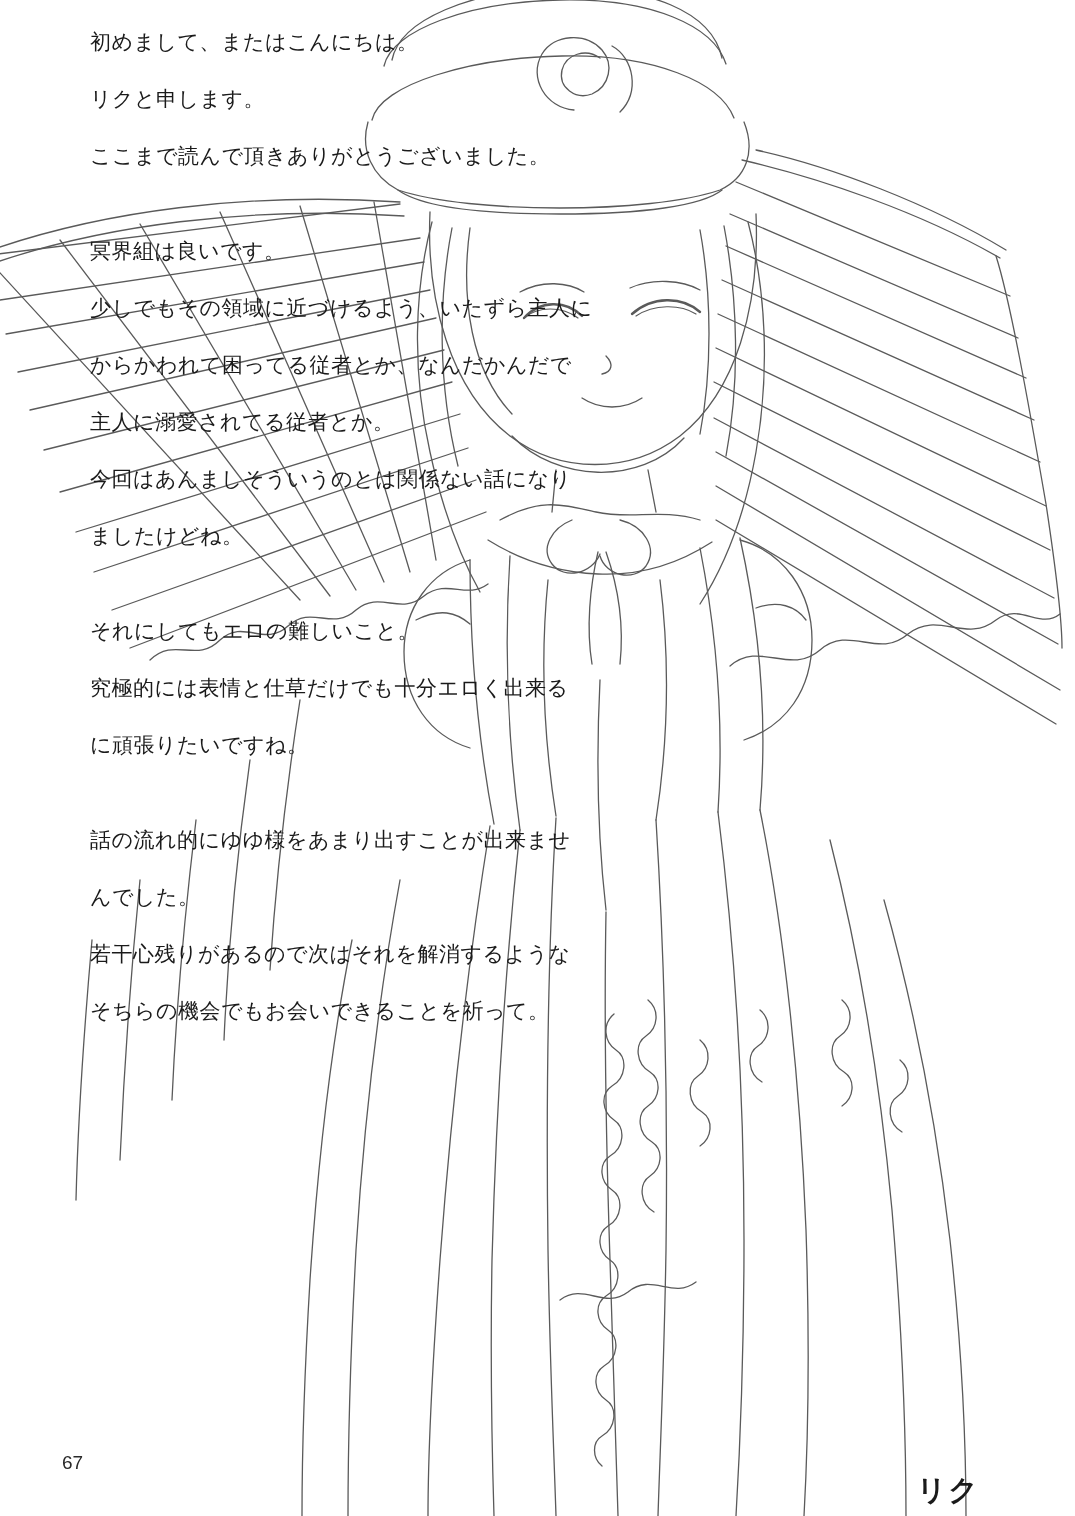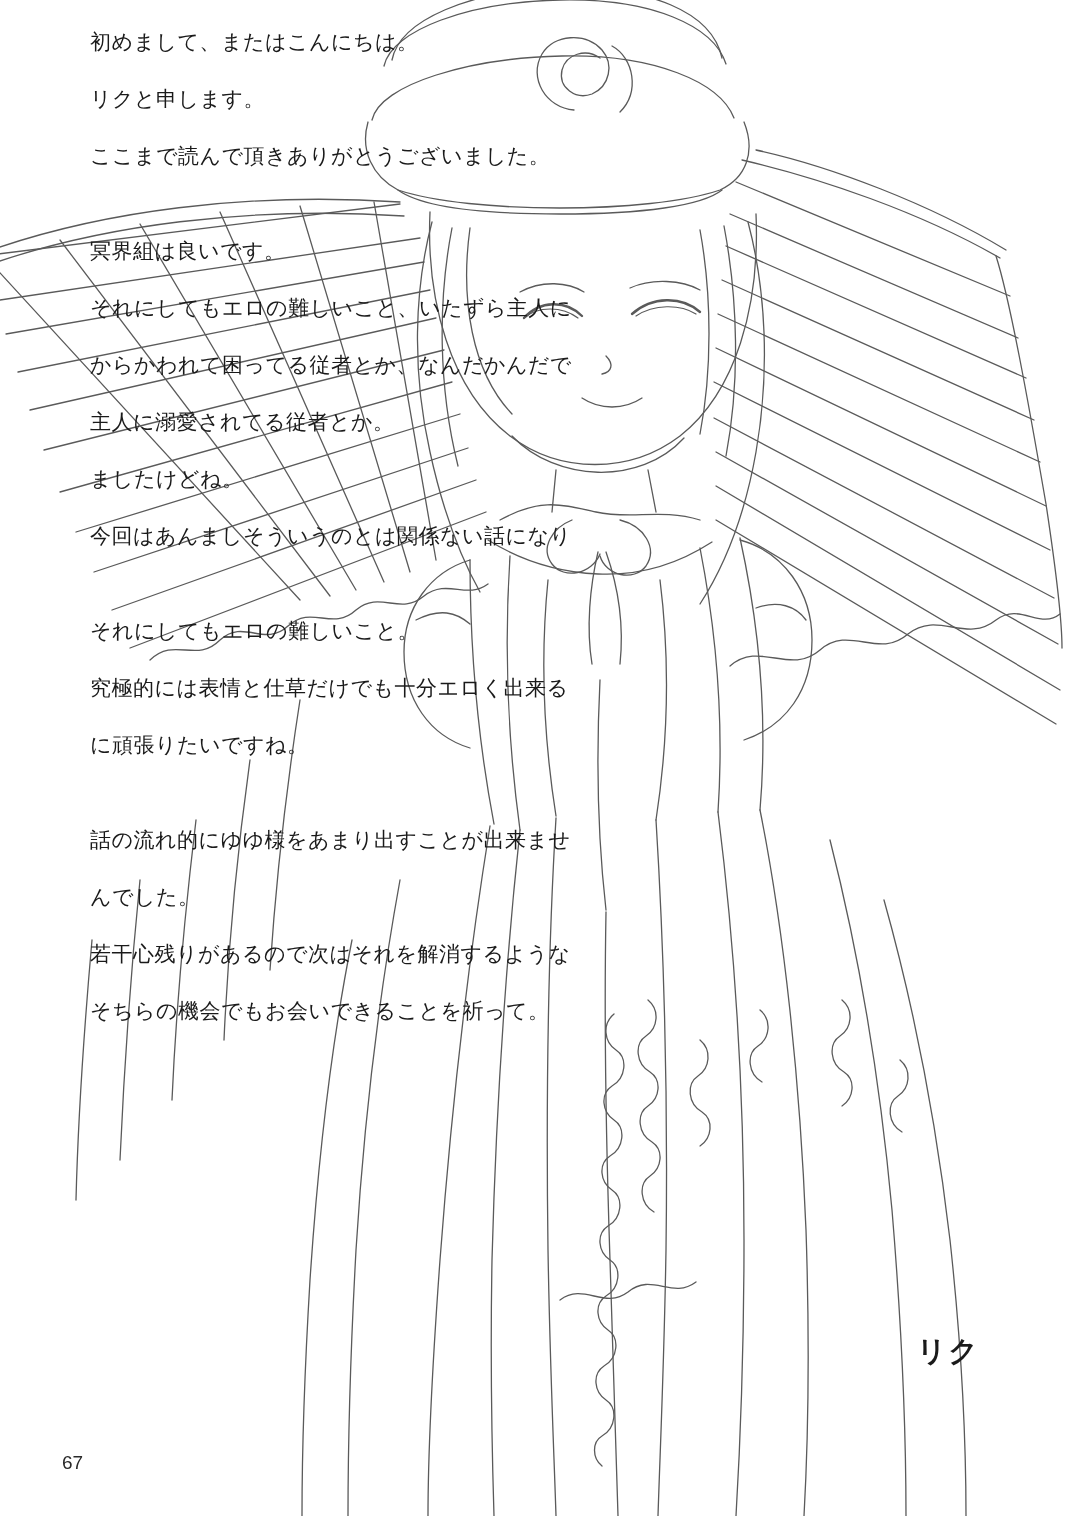--- a/index.html
+++ b/index.html
@@ -53,21 +53,21 @@
     font-size: 21px;
     line-height: 57px;
     letter-spacing: 0.5px;
     white-space: pre;
     font-family: "DejaVu Sans", sans-serif;
     font-weight: 500;
   }
   .signature {
     position: absolute;
     right: 95px;
-    top: 1332px;
+    top: 1471px;
     font-size: 29px;
     font-family: "DejaVu Sans", sans-serif;
     font-weight: 600;
     color: #1a1a1a;
     letter-spacing: 2px;
   }
   .page-number {
     position: absolute;
     left: 62px;
     top: 1452px;
@@ -229,25 +229,25 @@
     <div class="afterword">
 
       <div class="para">
         <div class="line">初めまして、またはこんにちは。</div>
         <div class="line">リクと申します。</div>
         <div class="line">ここまで読んで頂きありがとうございました。</div>
       </div>
 
       <div class="para">
         <div class="line">冥界組は良いです。</div>
-        <div class="line">それにしてもエロの難しいこと、いたずら主人に</div>
+        <div class="line">少しでもその領域に近づけるよう、いたずら主人に</div>
         <div class="line">からかわれて困ってる従者とか、なんだかんだで</div>
         <div class="line">主人に溺愛されてる従者とか。</div>
+        <div class="line">今回はあんましそういうのとは関係ない話になり</div>
         <div class="line">ましたけどね。</div>
-        <div class="line">今回はあんましそういうのとは関係ない話になり</div>
       </div>
 
       <div class="para">
         <div class="line">それにしてもエロの難しいこと。</div>
         <div class="line">究極的には表情と仕草だけでも十分エロく出来る</div>
         <div class="line">に頑張りたいですね。</div>
       </div>
 
       <div class="para">
         <div class="line">話の流れ的にゆゆ様をあまり出すことが出来ませ</div>

